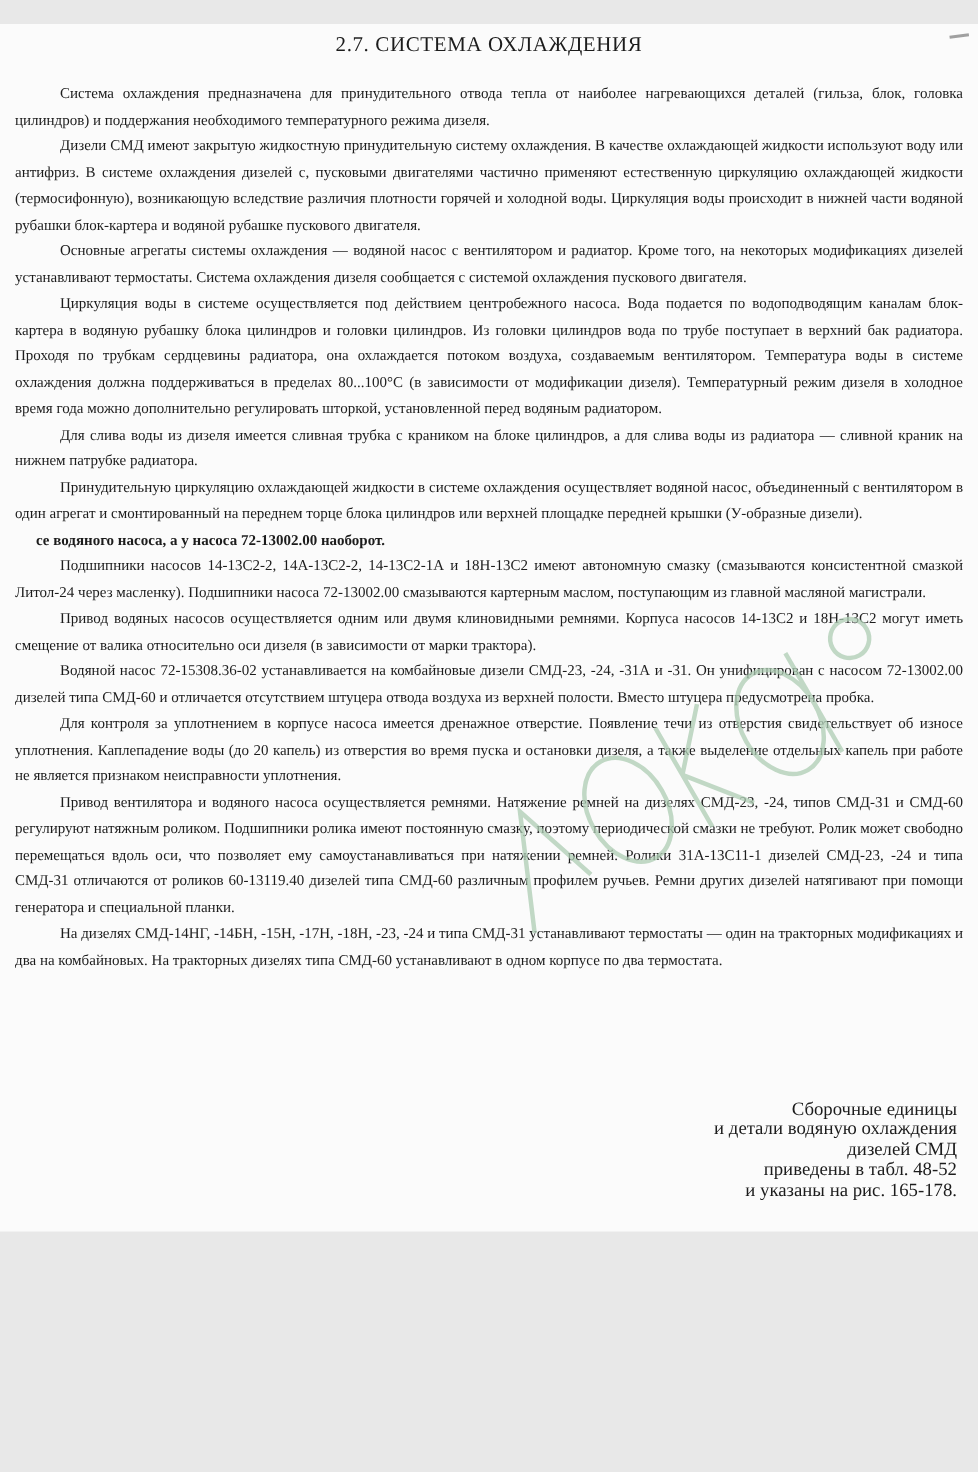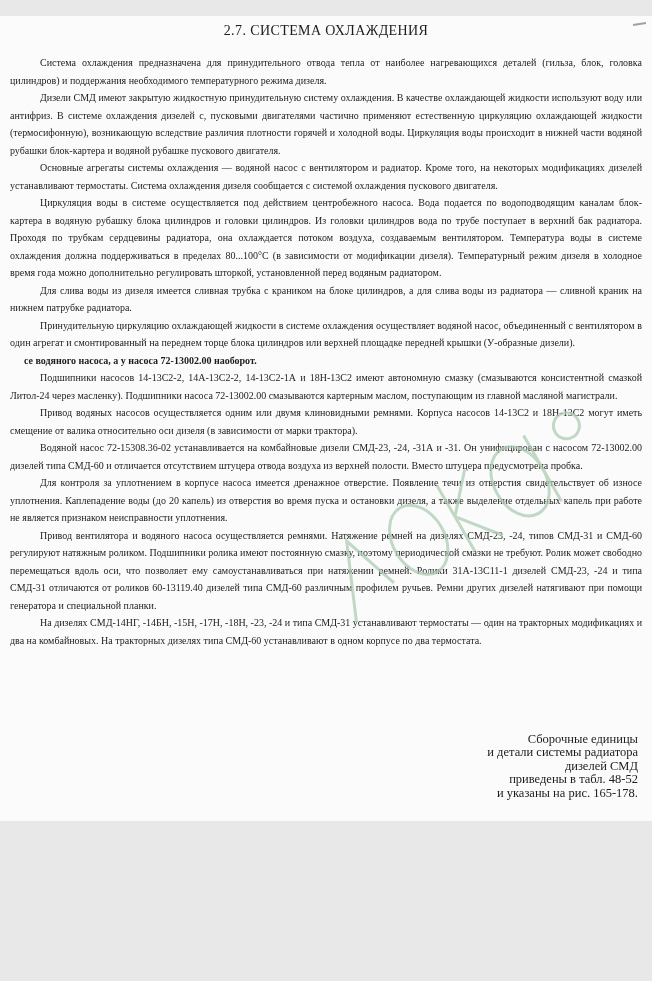--- a/index.html
+++ b/index.html
@@ -135,19 +135,19 @@
       <p>На дизелях СМД-14НГ, -14БН, -15Н, -17Н, -18Н, -23, -24 и типа СМД-31 устанавливают термостаты — один на тракторных модификациях и два на комбайновых. На тракторных дизелях типа СМД-60 устанавливают в одном корпусе по два термостата.</p>
     </div>
 
   <div class="stamp">
     <span class="stamp-text">АГРО</span>
     <span class="stamp-circle"></span>
   </div>
 
   <div class="footer-note">
       <div>Сборочные единицы</div>
-      <div>и детали системы радиатора</div>
+      <div>и детали водяную охлаждения</div>
       <div>дизелей СМД</div>
       <div>приведены в табл. 48-52</div>
       <div>и указаны на рис. 165-178.</div>
     </div>
 
 </div>
 
 </body></html>

